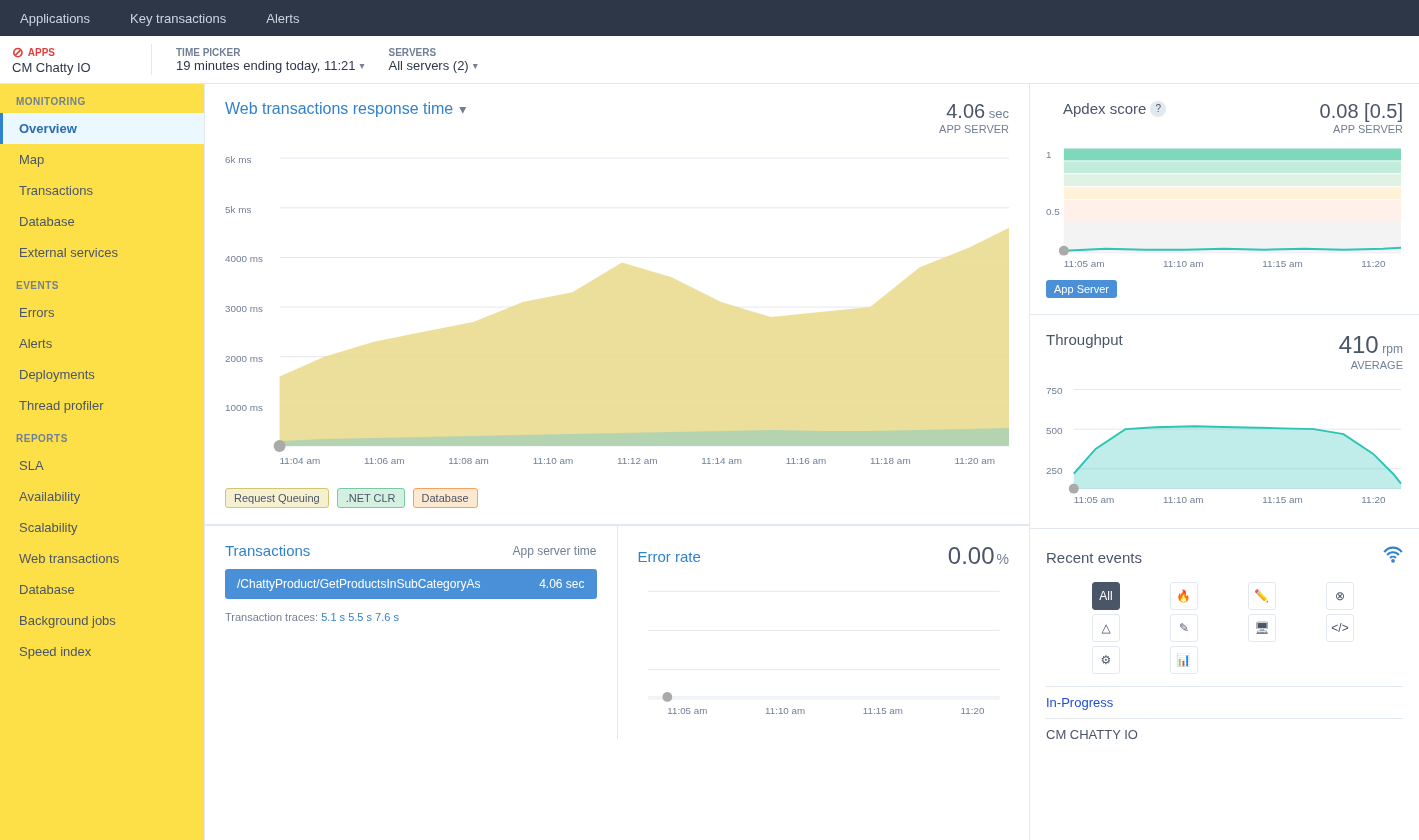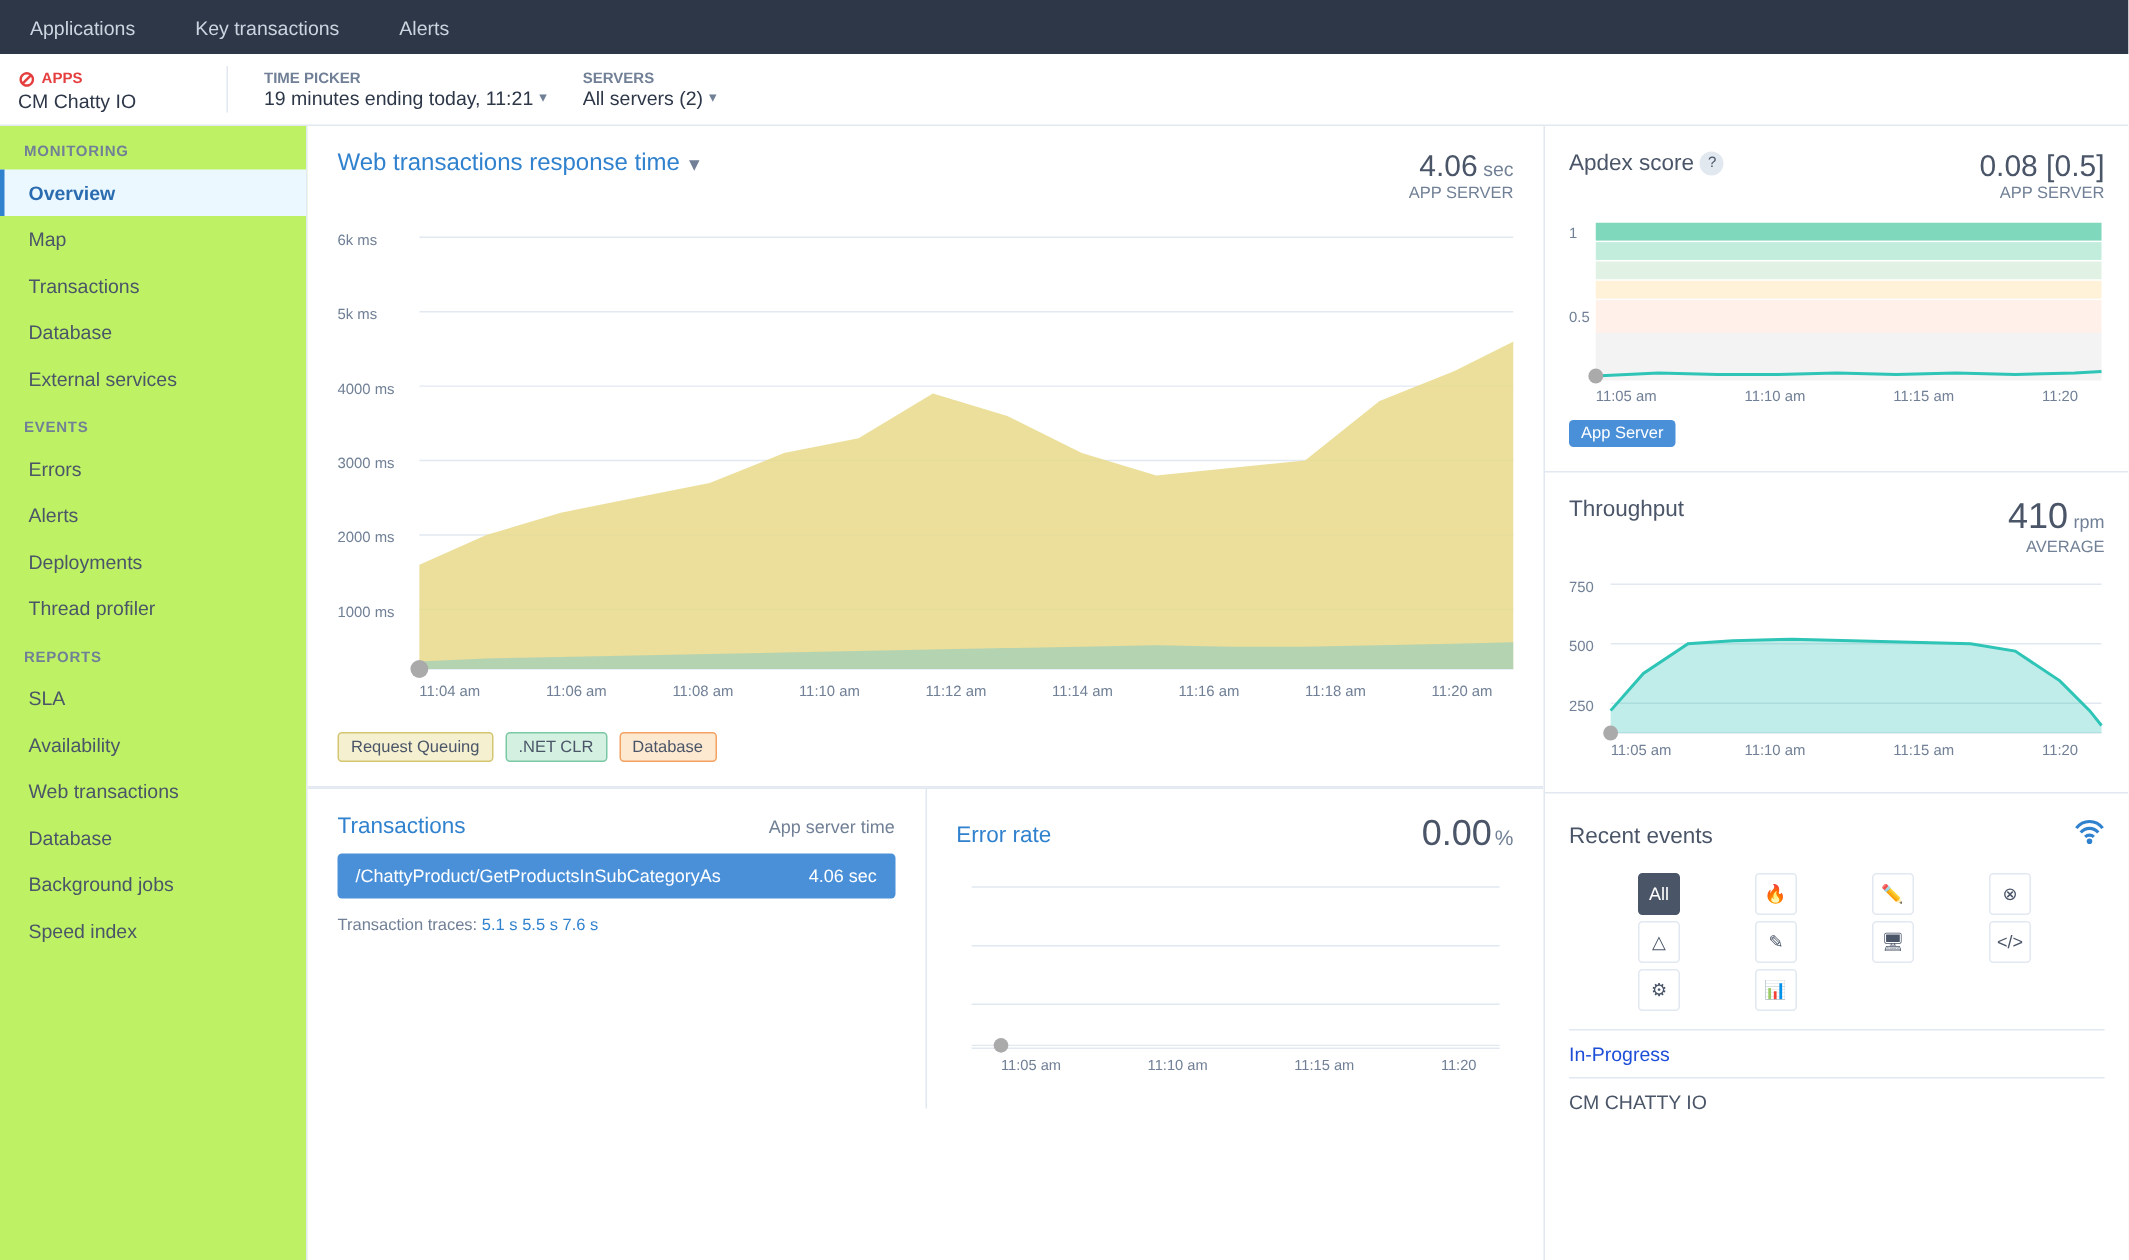--- a/index.html
+++ b/index.html
@@ -75,21 +75,21 @@
     
     .main-layout {
       display: flex;
       height: calc(100vh - 84px);
       overflow: hidden;
     }
 
     
     .sidebar {
       width: 205px;
-      background: #bef264;
+      background: #fde047;
       border-right: 1px solid #e2e8f0;
       overflow-y: auto;
       flex-shrink: 0;
     }
     .sidebar-section-label {
       font-size: 10px;
       font-weight: 700;
       color: #718096;
       padding: 12px 16px 6px;
       text-transform: uppercase;
@@ -251,20 +251,21 @@
       justify-content: space-between;
       align-items: flex-start;
       margin-bottom: 8px;
     }
     .apdex-title {
       font-size: 15px;
       color: #4a5568;
       display: flex;
       align-items: center;
       gap: 4px;
+      margin-left: 17px;
     }
     .apdex-value {
       text-align: right;
     }
     .apdex-score {
       font-size: 20px;
       color: #4a5568;
       font-weight: 300;
     }
     .apdex-label {
@@ -445,20 +446,21 @@
 
     <div class="sidebar-section-label">EVENTS</div>
     <div class="sidebar-item">Errors</div>
     <div class="sidebar-item">Alerts</div>
     <div class="sidebar-item">Deployments</div>
     <div class="sidebar-item">Thread profiler</div>
 
     <div class="sidebar-section-label">REPORTS</div>
     <div class="sidebar-item">SLA</div>
     <div class="sidebar-item">Availability</div>
+    <div class="sidebar-item">Scalability</div>
     <div class="sidebar-item">Web transactions</div>
     <div class="sidebar-item">Database</div>
     <div class="sidebar-item">Background jobs</div>
     <div class="sidebar-item">Speed index</div>
   </aside>
 
   <div class="content">
 
     <div class="chart-section">
       <div class="chart-header">

